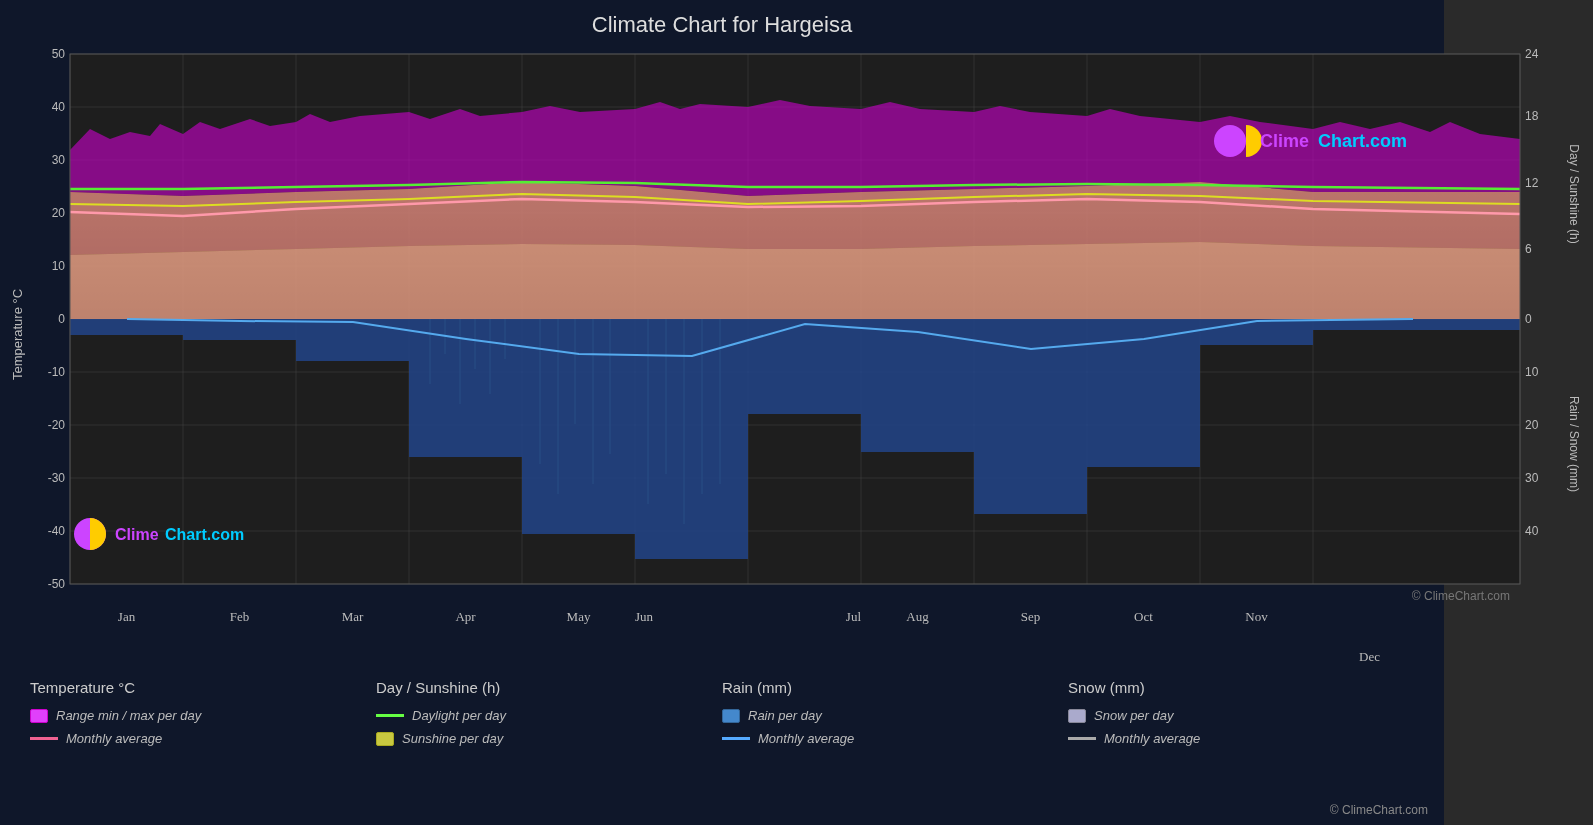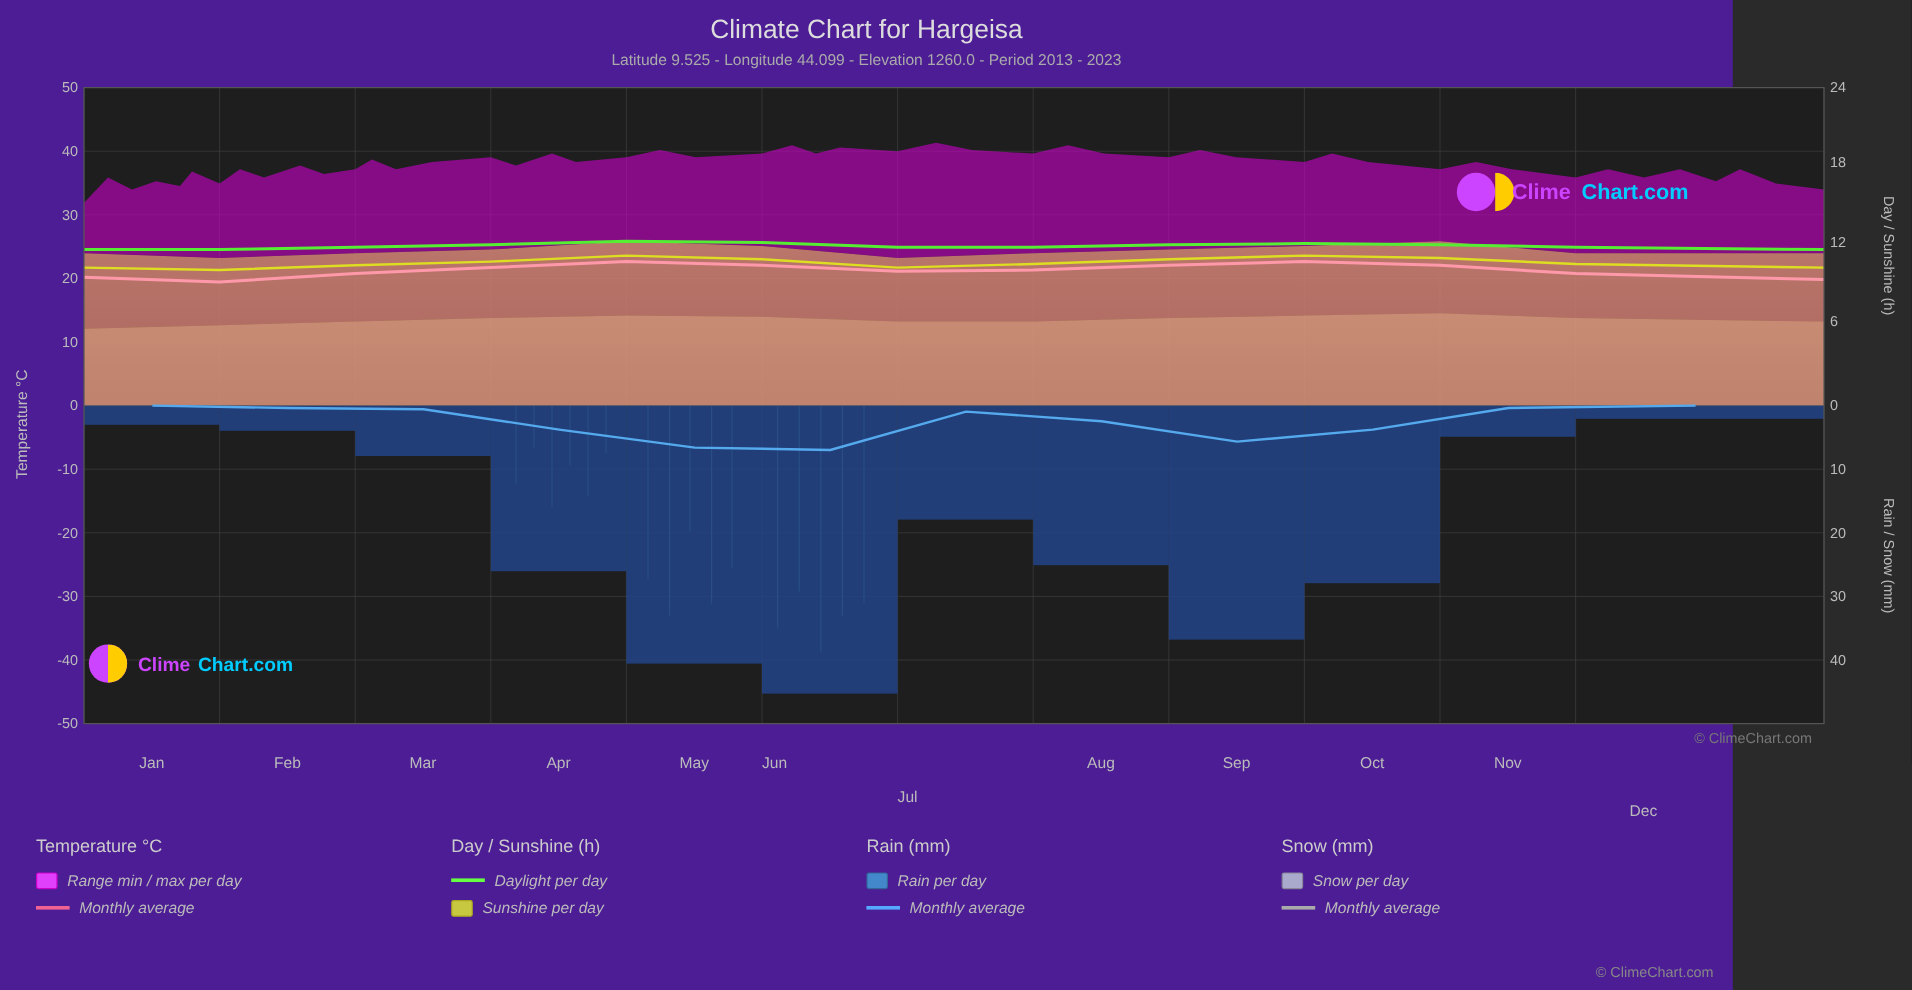--- a/index.html
+++ b/index.html
@@ -7,21 +7,21 @@
       background: #2a2a2a;
       color: #ccc;
       font-family: Arial, sans-serif;
       width: 1593px;
       height: 825px;
       overflow: hidden;
     }
     .main-container {
       width: 1444px;
       height: 825px;
-      background: #4c1d95;
+      background: #0f172a;
       position: relative;
     }
     .chart-title {
       text-align: center;
       color: #ddd;
       font-size: 22px;
       font-weight: normal;
       padding-top: 12px;
     }
     .chart-subtitle {
@@ -72,21 +72,20 @@
       right: 16px;
       color: #888;
       font-size: 12px;
     }
   </style>
 </head>
 <body>
 
 <div class="main-container">
   <div class="chart-title">Climate Chart for Hargeisa</div>
-  <div class="chart-subtitle">Latitude 9.525 - Longitude 44.099 - Elevation 1260.0 - Period 2013 - 2023</div>
 
   <div style="position:relative; margin: 6px 0 0 0;">
 
     <div style="position:absolute; left:8px; top:50px; width:20px; height:480px; display:flex; align-items:center; justify-content:center;">
       <div style="transform:rotate(-90deg); white-space:nowrap; color:#bbb; font-size:13px;">Temperature °C</div>
     </div>
 
     <svg width="1593" height="565" style="display:block;">
 
       <rect x="70" y="10" width="1450" height="530" fill="#1e1e1e"></rect>
@@ -256,28 +255,28 @@
       <defs>
         <clipPath id="halfClipR">
           <rect x="1246" y="81" width="16" height="32"></rect>
         </clipPath>
       </defs>
       <text x="1260" y="103" fill="#cc44ff" font-size="18" font-weight="bold">Clime</text>
       <text x="1318" y="103" fill="#00ccff" font-size="18" font-weight="bold">Chart.com</text>
 
     </svg>
 
-    <div style="display:flex; margin-left:70px; width:1450px; color:#bbb; font-size:13px;">
+    <div style="display:flex; margin-left:70px; width:1450px; color:#bbb; font-size:13px;font-family:Liberation Serif, serif;">
       <div style="width:113px; text-align:center;">Jan</div>
       <div style="width:113px; text-align:center;">Feb</div>
       <div style="width:113px; text-align:center;">Mar</div>
       <div style="width:113px; text-align:center;">Apr</div>
       <div style="width:113px; text-align:center;">May</div>
       <div style="width:113px; text-align:left;">Jun</div>
-      <div style="width:113px; text-align:left;margin-top:28px;">Jul</div>
+      <div style="width:113px; text-align:right;">Jul</div>
       <div style="width:113px; text-align:center;">Aug</div>
       <div style="width:113px; text-align:center;">Sep</div>
       <div style="width:113px; text-align:center;">Oct</div>
       <div style="width:113px; text-align:center;">Nov</div>
       <div style="width:113px; text-align:center;margin-top:40px;">Dec</div>
       <div style="flex:1;"></div>
     </div>
   </div>
 
   <div class="legend-area" style="margin-top:14px;">

